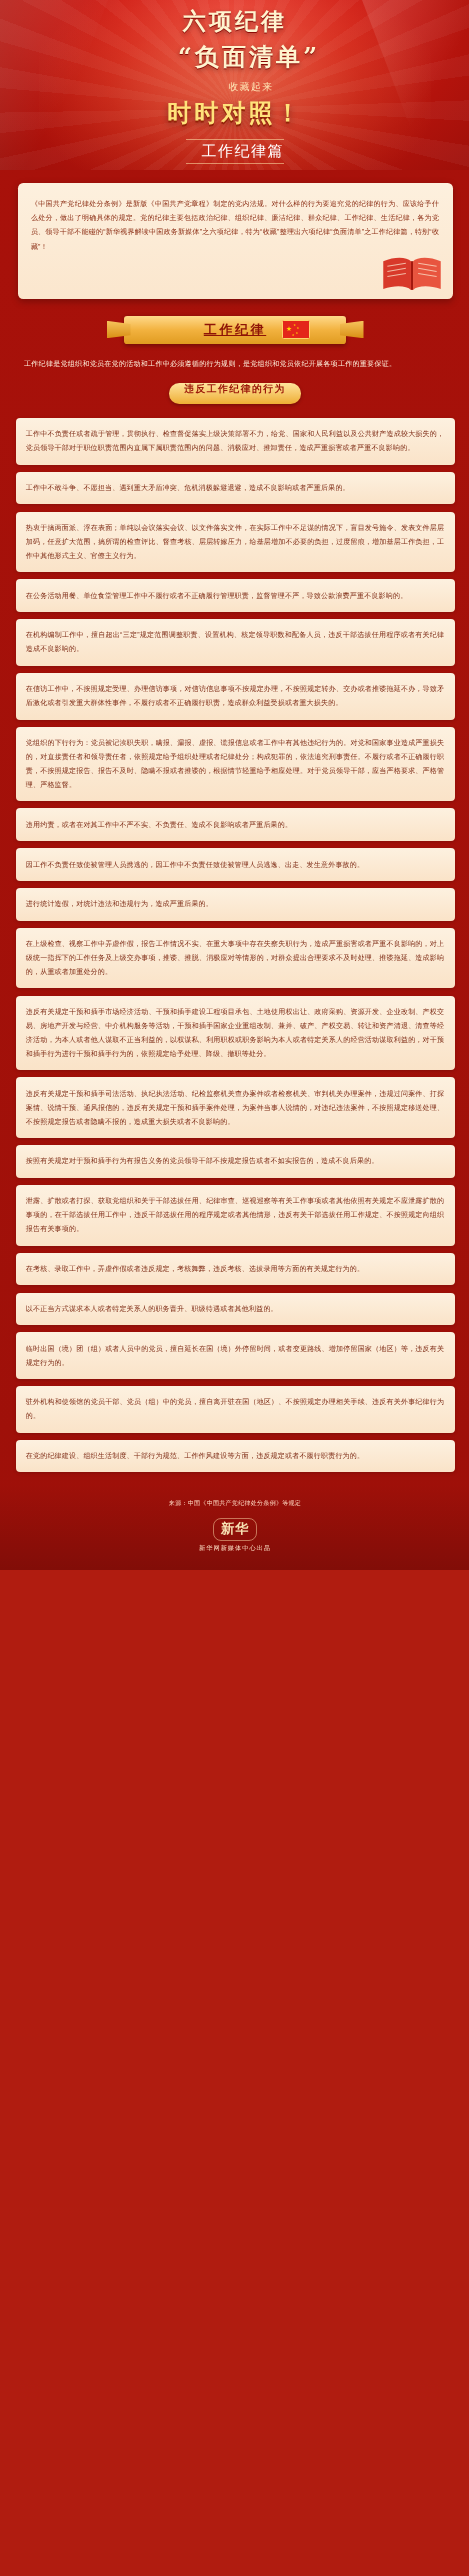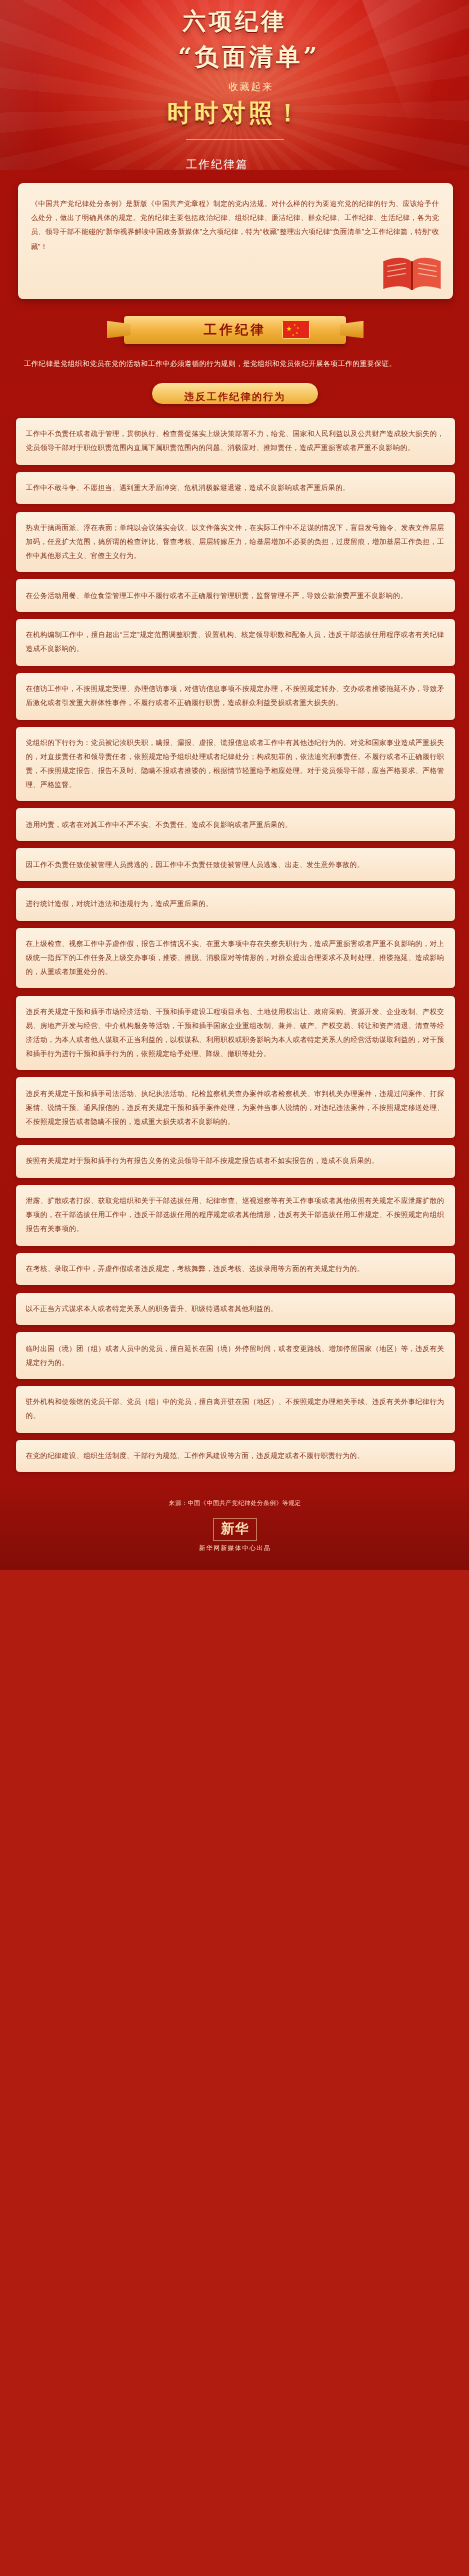--- a/index.html
+++ b/index.html
@@ -76,25 +76,25 @@
     font-weight: bold;
     font-size: 24px;
     letter-spacing: 3.1px;
     color: #ffe27a;
     text-shadow: 0 1.5px 0 #932207, 0 3.1px 7.2px rgba(0,0,0,.4);
   }
   .title-chapter {
     position: relative;
     margin: 9.3px auto 0;
     width: 98px;
-    text-align: left;
-    font-size: 11px;
+    text-align: right;
+    font-size: 15px;
     letter-spacing: 1.5px;
     color: #fff;
-    padding: 17px 0;
+    padding: 2px 0;
     border-top: 0.5px solid rgba(255,230,170,.55);
     border-bottom: 0.5px solid rgba(255,230,170,.55);
   }
 
   
   .intro-wrap { position: relative; padding: 13.4px 17.5px 5.2px; }
   .intro-card {
     position: relative;
     background: linear-gradient(180deg, #fdf0de 0%, #fbe6cd 100%);
     border-radius: 5.2px;
@@ -124,21 +124,21 @@
   }
   .banner:before, .banner:after {
     content: ""; position: absolute; top: 5.2px; width: 24px; height: 17.5px;
     background: linear-gradient(180deg,#f6c35c,#d98f14);
   }
   .banner:before { left: -17.5px; clip-path: polygon(0 0,100% 18%,100% 82%,0 100%); }
   .banner:after  { right: -17.5px; clip-path: polygon(0 18%,100% 0,100% 100%,0 82%); }
   .banner-text {
     font-family: "DejaVu Serif", serif;
     font-weight: bold; font-size: 13px; letter-spacing: 2.6px; color: #8e1407;
-    position: relative; z-index: 2;
+    position: relative; z-index: 2; text-decoration: underline;
   }
   .flag {
     position: absolute; left: 158px; top: 4.1px; width: 28px; height: 19.6px;
     background: #e4261a; border: 1px solid #ffd46a; border-radius: 1.5px;
     z-index: 3;
   }
   .flag .star {
     position: absolute; color: #ffd700; font-size: 6.7px; line-height: 1;
     left: 3.1px; top: 5.2px;
   }
@@ -152,24 +152,24 @@
     font-size: 7px;
     line-height: 2.1;
     letter-spacing: 0.3px;
     color: #fff3df;
     text-align: justify;
   }
 
   
   .sub-banner {
     margin: 11.3px auto 10.3px;
-    width: 166px; height: 20.6px;
+    width: 132px; height: 20.6px;
     background: linear-gradient(180deg, #ffe39d, #eeae34);
     border-radius: 10.3px;
-    display: flex; align-items: flex-end; justify-content: center;
+    display: flex; align-items: flex-start; justify-content: center;
     box-shadow: 0 1.5px 3.6px rgba(0,0,0,.28);
   }
   .sub-banner span {
     font-family: "DejaVu Serif", serif;
     font-weight: bold; font-size: 9.8px; letter-spacing: 1.5px; color: #9b1709;
   }
 
   
   .items { padding: 0 15.5px 5.2px; }
   .item {
@@ -192,21 +192,21 @@
     background: linear-gradient(180deg, rgba(0,0,0,0) 0%, rgba(0,0,0,0.18) 100%);
   }
   .footer .src {
     font-size: 6px; line-height: 1.9; color: #ffd9c2; letter-spacing: 0.3px;
   }
   .fmark {
     margin: 8.2px auto 3.1px; width: 44px; height: 23px;
     display: flex; align-items: center; justify-content: center;
     font-family: "DejaVu Serif", serif; font-weight: bold;
     font-size: 13.4px; color: #f7e0b2; letter-spacing: 0.5px;
-    border: 1px solid rgba(255,220,170,.5); border-radius: 0;
+    border: 1px solid rgba(255,220,170,.5); border-radius: 8px;
   }
   .fname { font-size: 6.2px; color: #ffe3c8; letter-spacing: 1px; }
 </style>
 </head>
 <body>
 
 <div class="page">
 
   <div class="header">
     <div class="hdr-rays"></div>

